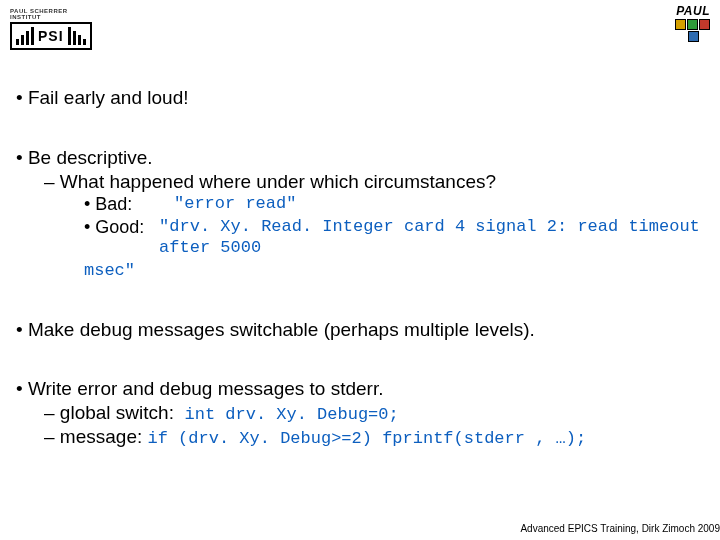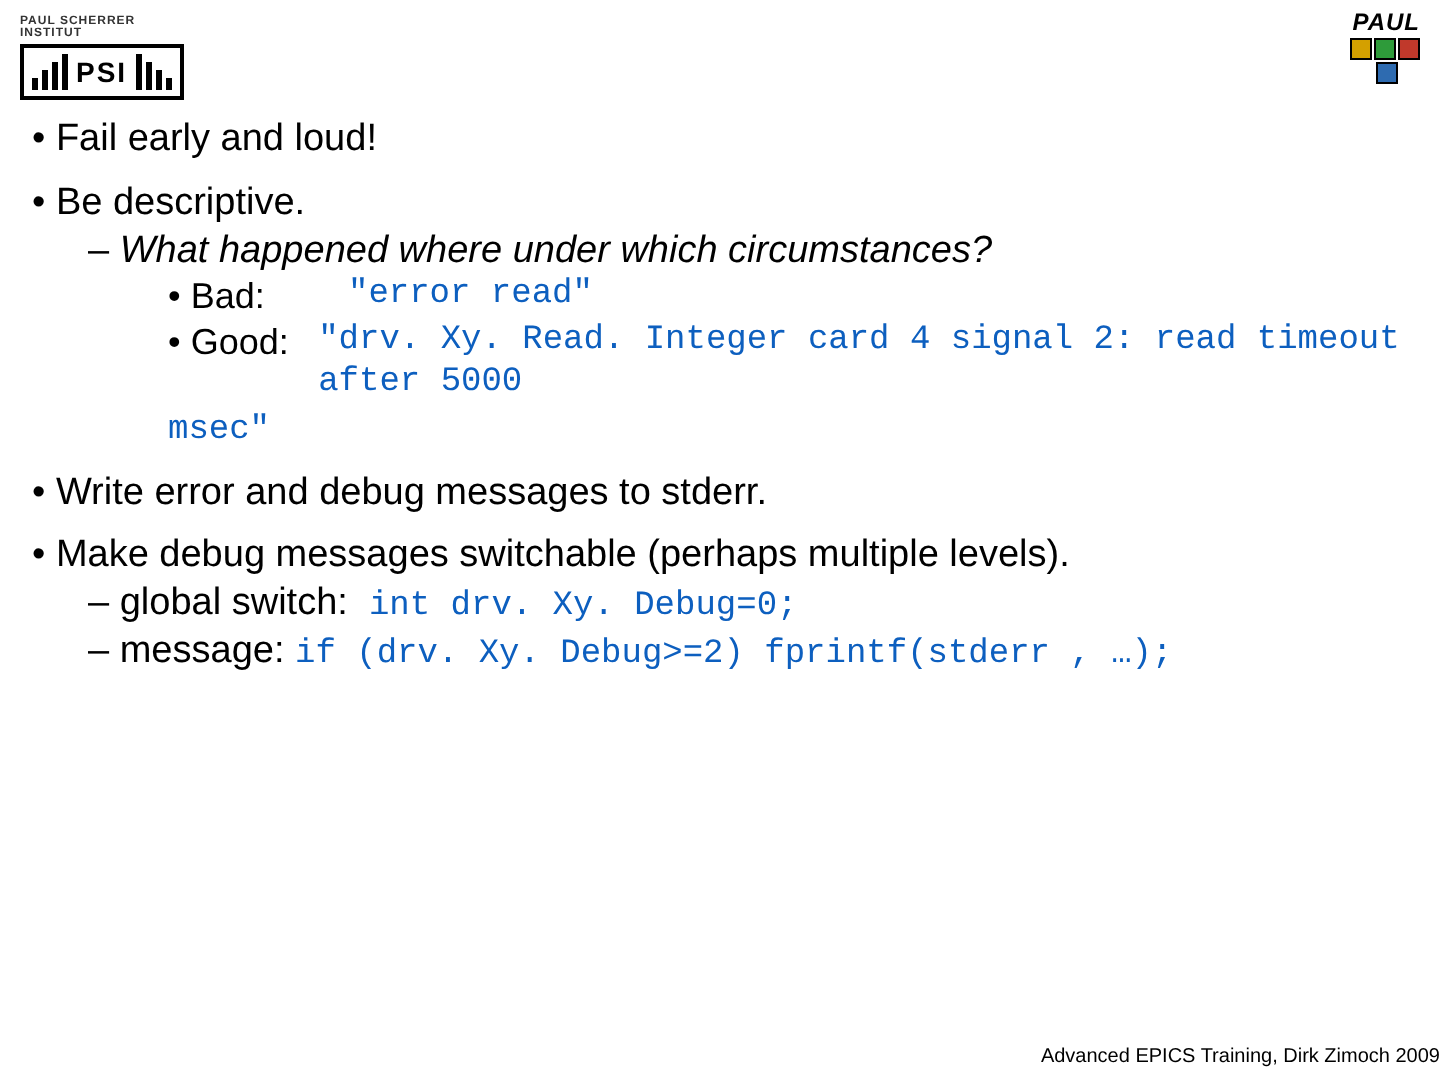--- a/index.html
+++ b/index.html
@@ -88,21 +88,21 @@
     display: flex;
     justify-content: flex-end;
     margin-top: 1px;
   }
   .content {
     padding: 4px 16px 0 16px;
     font-size: 19px;
     line-height: 1.25;
   }
   .content .l1 {
-    margin-top: 8px;
+    margin-top: 36px;
   }
   .content .l2 {
     margin-left: 28px;
   }
   .content .l3 {
     margin-left: 68px;
     font-size: 18px;
   }
   .code {
     font-family: "Courier New", monospace;
@@ -156,35 +156,35 @@
       <span style="width:9px;height:9px;border:1px solid #000;background:#2e6bb0;display:inline-block;margin-right:11px"></span>
     </div>
   </div>
 </div>
 
 <div class="content">
 
   <div class="l1">• <span>Fail early and loud!</span></div>
 
   <div class="l1">• <span>Be descriptive.</span></div>
-  <div class="l2">– <span style="font-style:italic">What happened where under which circumstances?</span></div>
+  <div class="l2">– <span style="">What happened where under which circumstances?</span></div>
 
   <div class="l3 bad-good-row">
     <span class="lbl">• <span>Bad:</span></span>
     <span class="code">"error read"</span>
   </div>
   <div class="l3 bad-good-row">
     <span class="lbl">• <span>Good:</span></span>
     <span class="code">"drv. Xy. Read. Integer card 4 signal 2: read timeout after 5000</span>
   </div>
   <div class="l3">
     <span class="code" style="margin-left:0">msec"</span>
   </div>
 
+  <div class="l1">• <span>Make debug messages switchable (perhaps multiple levels).</span></div>
+
   <div class="l1">• <span>Write error and debug messages to stderr.</span></div>
-
-  <div class="l1">• <span>Make debug messages switchable (perhaps multiple levels).</span></div>
   <div class="l2">– <span>global switch:</span>&nbsp;&nbsp;<span class="code">int drv. Xy. Debug=0;</span></div>
   <div class="l2">– <span>message:</span> <span class="code">if (drv. Xy. Debug&gt;=2) fprintf(stderr , …);</span></div>
 
 </div>
 
 <div class="footer">Advanced EPICS Training, Dirk Zimoch 2009</div>
 
 </body></html>

